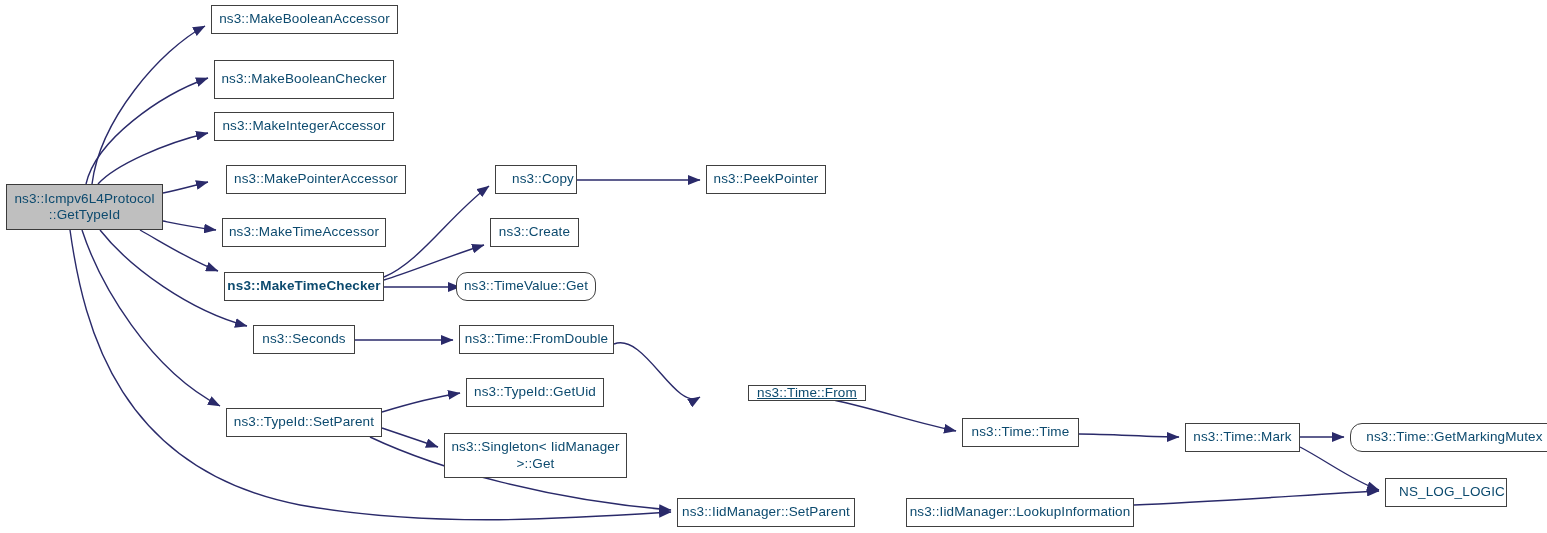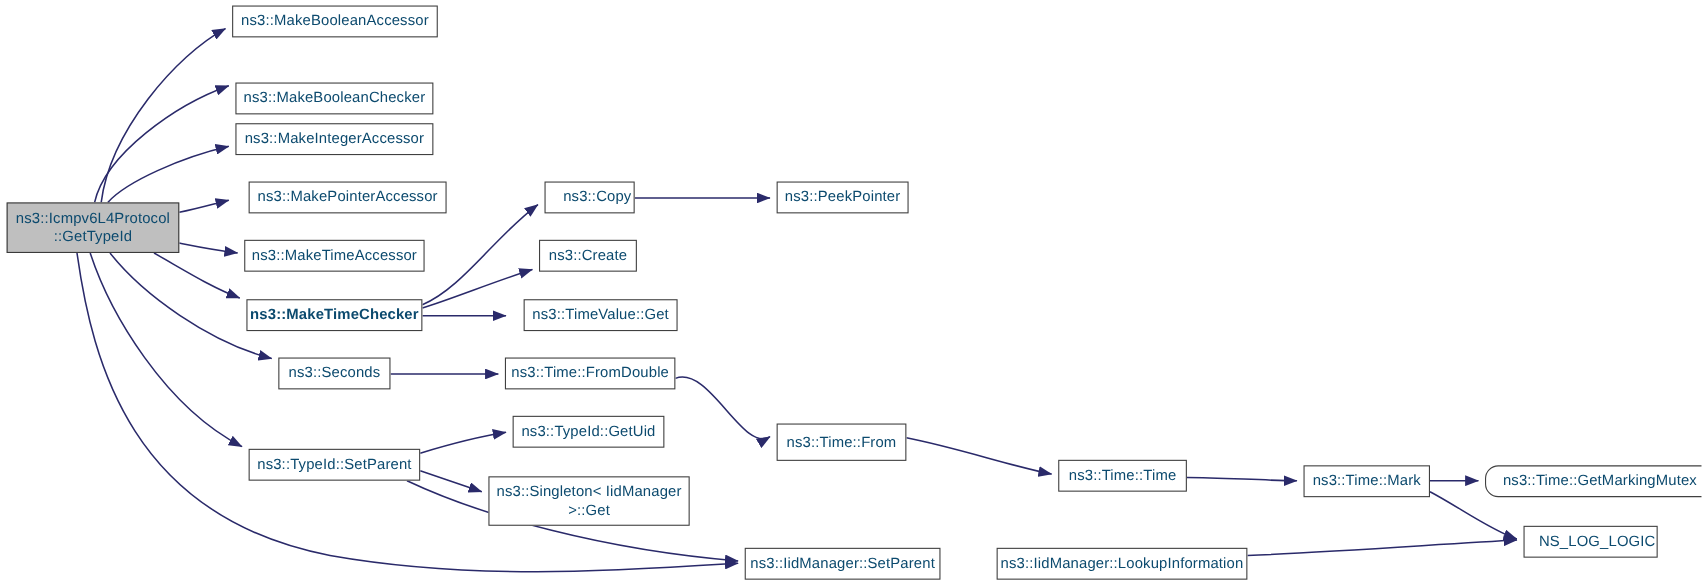--- a/index.html
+++ b/index.html
@@ -81,36 +81,36 @@
         <path d="M 1079,434 C 1110,434 1150,437 1179,437" fill="none" stroke="#2a2a6a" stroke-width="1.4" marker-end="url(#arrowhead)"></path>
         <path d="M 1300,437 C 1320,437 1332,437 1344,437" fill="none" stroke="#2a2a6a" stroke-width="1.4" marker-end="url(#arrowhead)"></path>
         <path d="M 1300,447 C 1325,460 1355,482 1379,490" fill="none" stroke="#2a2a6a" stroke-width="1.4" marker-end="url(#arrowhead)"></path>
         <path d="M 1134,505 C 1210,502 1320,494 1379,491" fill="none" stroke="#2a2a6a" stroke-width="1.4" marker-end="url(#arrowhead)"></path>
       </g>
   </svg>
   <div id="node-layer">
       <div class="node root" style="left: 6px; top: 184px; width: 157px; height: 46px;"><span class="node-label">ns3::Icmpv6L4Protocol
 ::GetTypeId</span></div>
       <div class="node" style="left: 211px; top: 5px; width: 187px; height: 29px;"><span class="node-label">ns3::MakeBooleanAccessor</span></div>
-      <div class="node" style="left: 214px; top: 75px; width: 180px; height: 29px;"><span class="node-label">ns3::MakeBooleanChecker</span></div>
+      <div class="node" style="left: 214px; top: 60px; width: 180px; height: 39px;"><span class="node-label">ns3::MakeBooleanChecker</span></div>
       <div class="node" style="left: 214px; top: 112px; width: 180px; height: 29px;"><span class="node-label">ns3::MakeIntegerAccessor</span></div>
       <div class="node" style="left: 226px; top: 165px; width: 180px; height: 29px;"><span class="node-label">ns3::MakePointerAccessor</span></div>
       <div class="node" style="left: 222px; top: 218px; width: 164px; height: 29px;"><span class="node-label">ns3::MakeTimeAccessor</span></div>
       <div class="node" style="left: 224px; top: 272px; width: 160px; height: 29px; font-weight: bold;"><span class="node-label">ns3::MakeTimeChecker</span></div>
       <div class="node" style="left: 253px; top: 325px; width: 102px; height: 29px;"><span class="node-label">ns3::Seconds</span></div>
       <div class="node" style="left: 226px; top: 408px; width: 156px; height: 29px;"><span class="node-label">ns3::TypeId::SetParent</span></div>
       <div class="node" style="left: 495px; top: 165px; width: 82px; height: 29px; padding-left: 14px;"><span class="node-label">ns3::Copy</span></div>
       <div class="node" style="left: 490px; top: 218px; width: 89px; height: 29px;"><span class="node-label">ns3::Create</span></div>
-      <div class="node" style="left: 476px; top: 272px; width: 140px; height: 29px;"><span class="node-label">ns3::TimeValue::Get</span></div>
+      <div class="node" style="left: 456px; top: 272px; width: 140px; height: 29px; border-radius: 11px;"><span class="node-label">ns3::TimeValue::Get</span></div>
       <div class="node" style="left: 459px; top: 325px; width: 155px; height: 29px;"><span class="node-label">ns3::Time::FromDouble</span></div>
       <div class="node" style="left: 466px; top: 378px; width: 138px; height: 29px;"><span class="node-label">ns3::TypeId::GetUid</span></div>
       <div class="node" style="left: 444px; top: 433px; width: 183px; height: 45px;"><span class="node-label">ns3::Singleton&lt; IidManager
 &gt;::Get</span></div>
       <div class="node" style="left: 706px; top: 165px; width: 120px; height: 29px;"><span class="node-label">ns3::PeekPointer</span></div>
-      <div class="node" style="left: 706px; top: 385px; width: 118px; height: 34px;"><span class="node-label">ns3::Time::From</span></div>
+      <div class="node" style="left: 748px; top: 385px; width: 118px; height: 16px; text-decoration: underline;"><span class="node-label">ns3::Time::From</span></div>
       <div class="node" style="left: 677px; top: 498px; width: 178px; height: 29px;"><span class="node-label">ns3::IidManager::SetParent</span></div>
       <div class="node" style="left: 962px; top: 418px; width: 117px; height: 29px;"><span class="node-label">ns3::Time::Time</span></div>
       <div class="node" style="left: 906px; top: 498px; width: 228px; height: 29px;"><span class="node-label">ns3::IidManager::LookupInformation</span></div>
       <div class="node" style="left: 1185px; top: 423px; width: 115px; height: 29px;"><span class="node-label">ns3::Time::Mark</span></div>
       <div class="node" style="left: 1350px; top: 423px; width: 209px; height: 29px; border-radius: 12px;"><span class="node-label">ns3::Time::GetMarkingMutex</span></div>
       <div class="node" style="left: 1385px; top: 478px; width: 122px; height: 29px; padding-left: 12px;"><span class="node-label">NS_LOG_LOGIC</span></div>
     </div>
 </div>
 
 </body></html>

